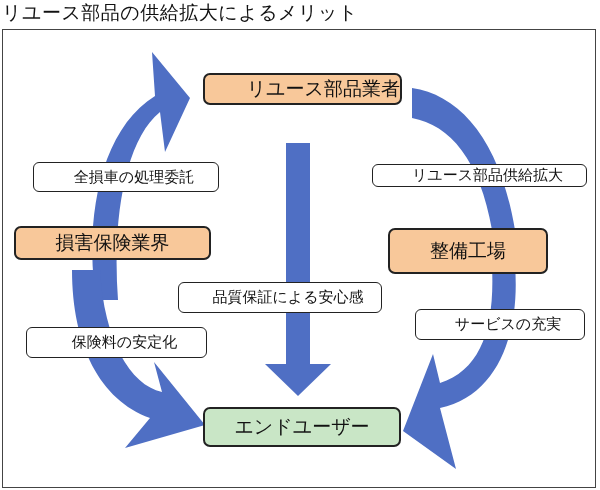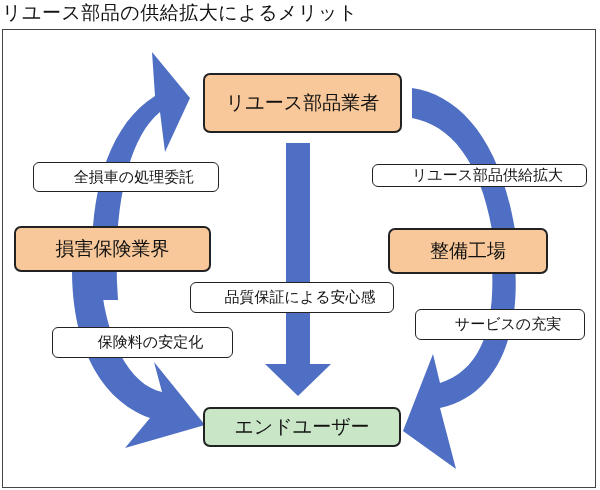--- a/index.html
+++ b/index.html
@@ -29,45 +29,45 @@
 
   <path fill="#4f6fc4" d="M72,270 L100,270 C104,340 130,385 162,392 L154,362 L205,425 L125,448 L150,418 C100,400 72,345 72,270 Z"></path>
 
   <path fill="#4f6fc4" d="M412,88 C460,95 500,140 515,230 L492,230 C480,160 450,125 412,118 Z"></path>
 
   <path fill="#4f6fc4" d="M492,266 L515,266 C520,330 500,395 440,408 L456,469 L403,431 L433,354 L440,383 C480,370 495,330 492,266 Z"></path>
 
   <path fill="#4f6fc4" d="M286,143 L310,143 L310,364 L331,364 L298,396 L265,364 L286,364 Z"></path>
 </svg>
 
-<div class="box main orange" style="left:203px; top:73px; width:199px; height:60px;">
+<div class="box main orange" style="left:203px; top:73px; width:199px; height:32px;justify-content:flex-end;">
   <span>リユース部品業者</span>
 </div>
 
 <div class="box label" style="left:33px; top:162px; width:186px; height:30px;">
   <span>全損車の処理委託</span>
 </div>
 
 <div class="box label" style="left:372px; top:164px; width:215px; height:23px;">
   <span>リユース部品供給拡大</span>
 </div>
 
-<div class="box main orange" style="left:14px; top:226px; width:197px; height:46px;">
+<div class="box main orange" style="left:14px; top:226px; width:197px; height:34px;">
   <span>損害保険業界</span>
 </div>
 
 <div class="box main orange" style="left:388px; top:228px; width:160px; height:46px;">
   <span>整備工場</span>
 </div>
 
-<div class="box label" style="left:190px; top:282px; width:204px; height:31px;">
+<div class="box label" style="left:178px; top:282px; width:204px; height:31px;">
   <span>品質保証による安心感</span>
 </div>
 
-<div class="box label" style="left:52px; top:327px; width:181px; height:31px;">
+<div class="box label" style="left:26px; top:327px; width:181px; height:31px;">
   <span>保険料の安定化</span>
 </div>
 
 <div class="box label" style="left:415px; top:309px; width:170px; height:31px;">
   <span>サービスの充実</span>
 </div>
 
 <div class="box main green" style="left:203px; top:407px; width:198px; height:40px;">
   <span>エンドユーザー</span>
 </div>

